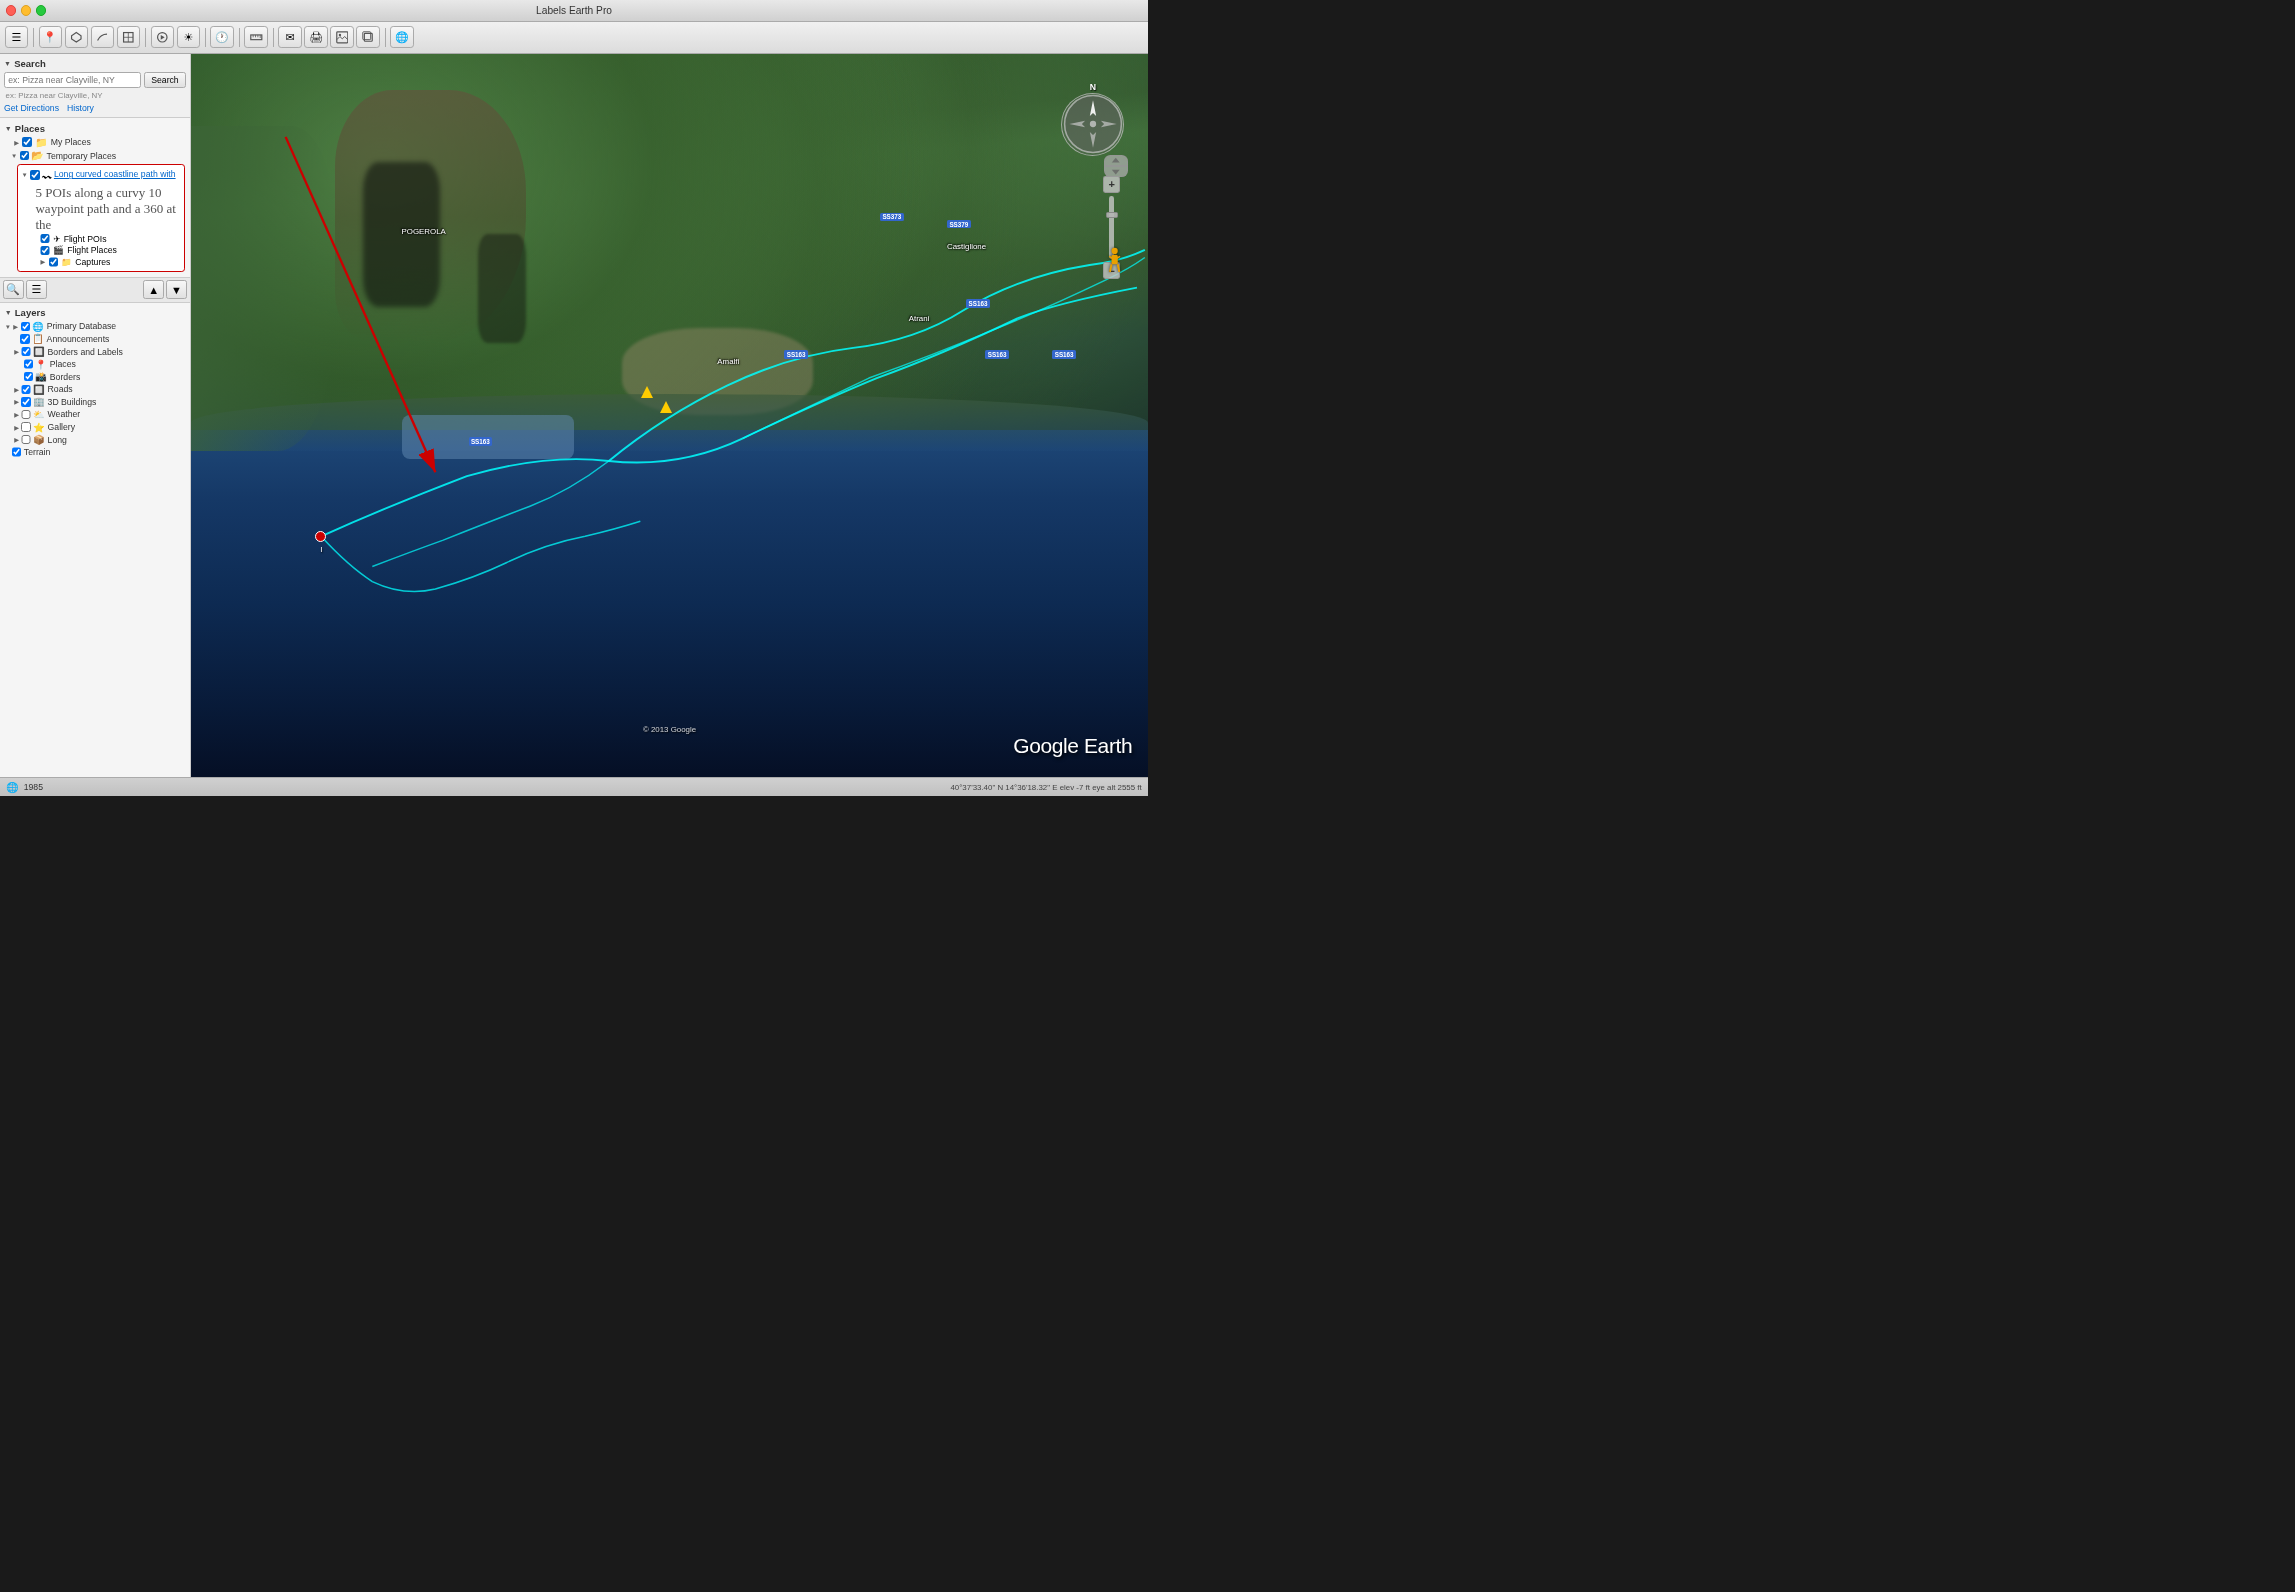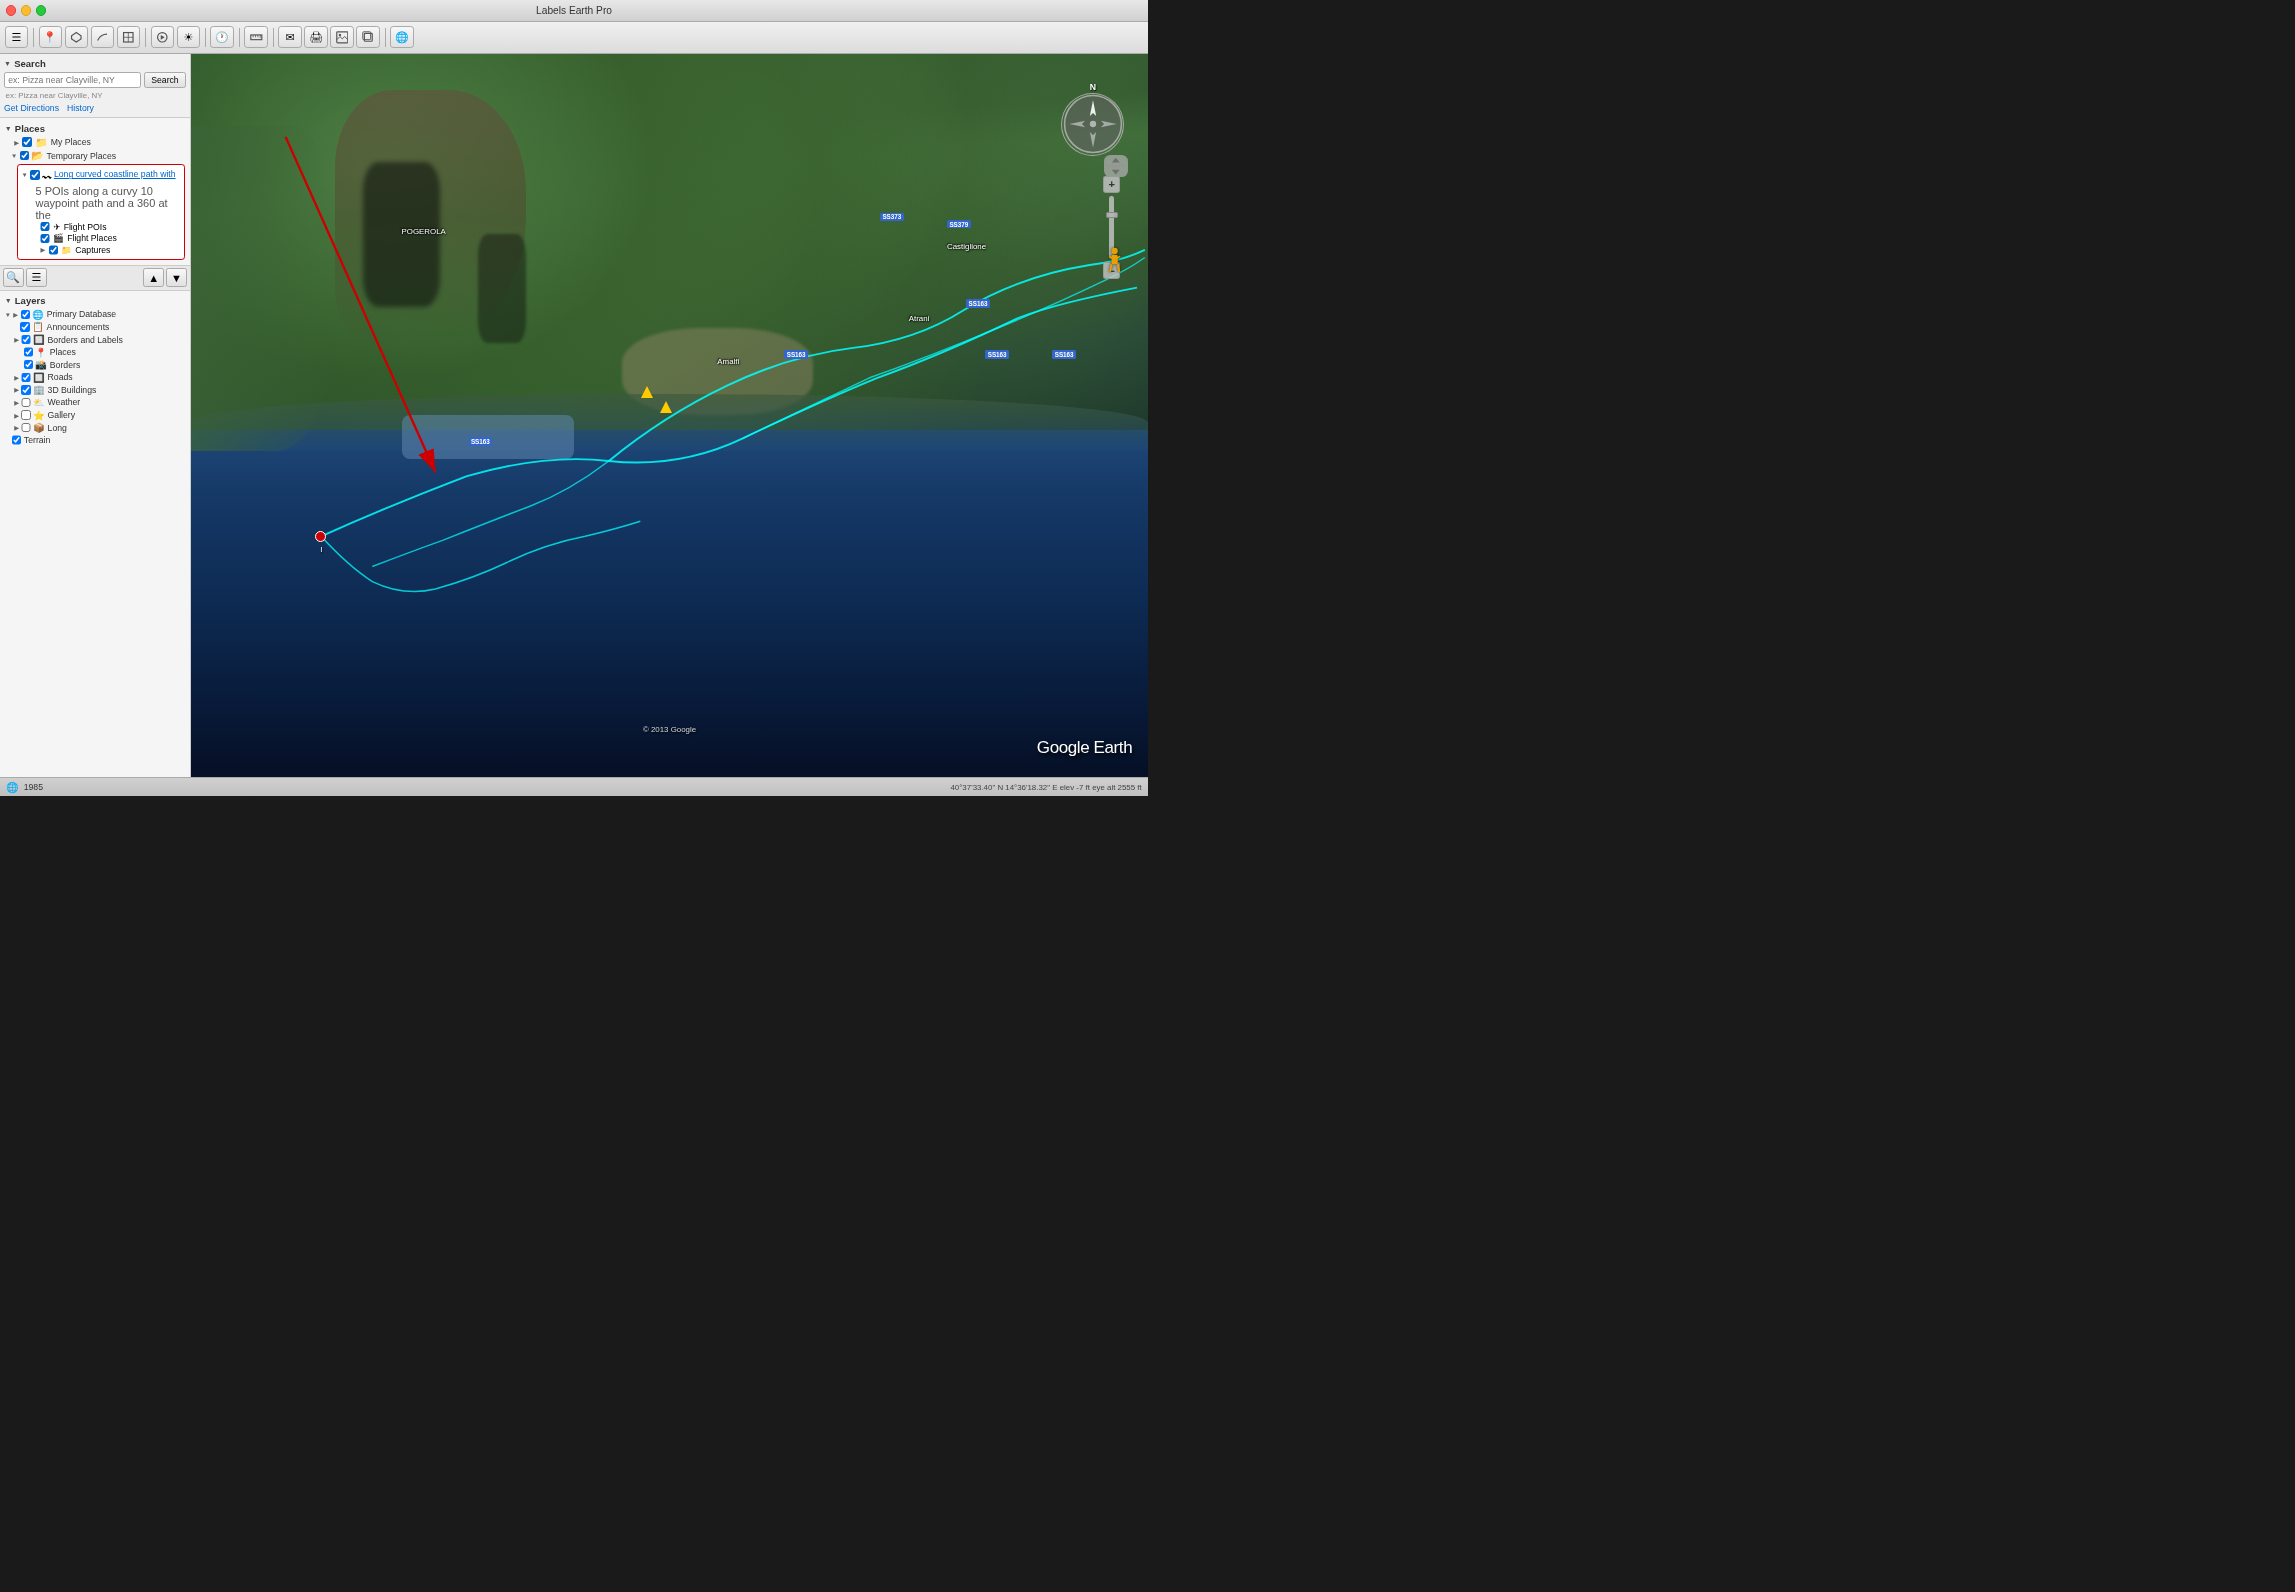--- a/index.html
+++ b/index.html
@@ -144,23 +144,24 @@
       padding: 3.2px;
       margin: 1.6px 0;
     }
     .highlighted-item .item-title {
       color: #0066cc;
       font-size: 8.7px;
       text-decoration: underline;
       cursor: pointer;
     }
     .highlighted-item .item-desc {
-      font-size: 11px;
+      font-size: 13px;
       color: #555;
       padding-left: 14px;
+      font-family: Liberation Serif, serif;
     }
     .sub-items { padding-left: 19px; }
     .sub-item {
       display: flex;
       align-items: center;
       gap: 3.2px;
       padding: 0.8px 0;
       font-size: 8.7px;
     }
 
@@ -332,21 +333,21 @@
       border: 1.6px solid white;
       border-radius: 50%;
       cursor: pointer;
     }
 
     
     .ge-watermark {
       position: absolute;
       bottom: 19px;
       right: 15.8px;
-      font-size: 17px;
+      font-size: 21px;
       font-weight: 300;
       color: white;
       text-shadow: 1.6px 1.6px 3.2px rgba(0,0,0,0.8);
       letter-spacing: -0.4px;
     }
 
     
     .copyright {
       position: absolute;
       bottom: 43px;

